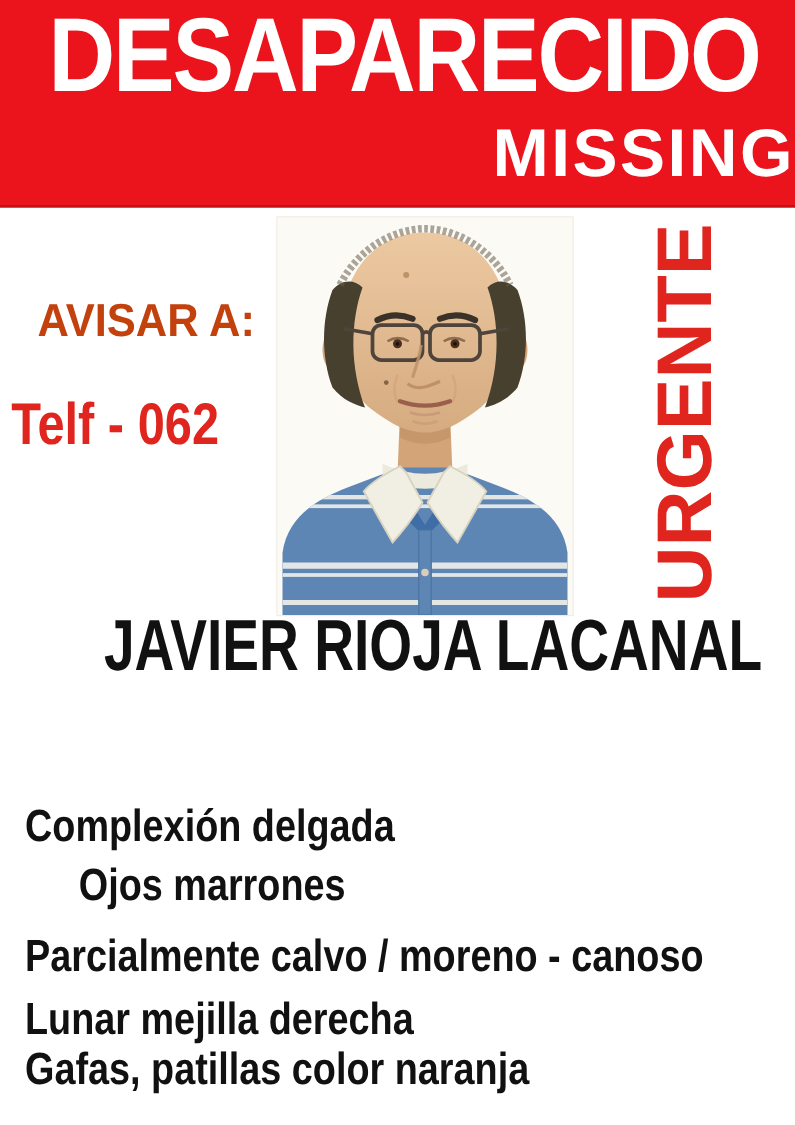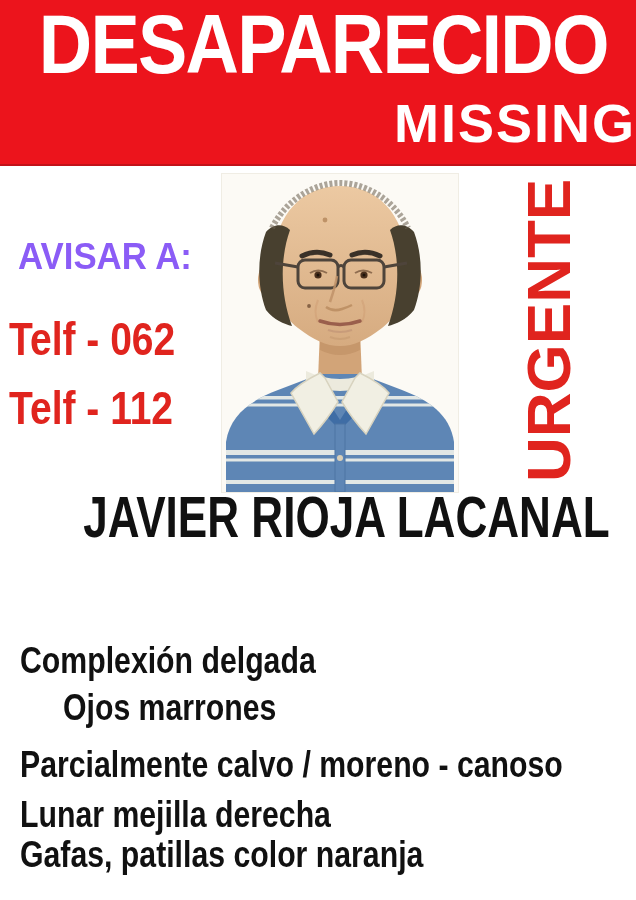--- a/index.html
+++ b/index.html
@@ -22,22 +22,22 @@
     letter-spacing:-2px; white-space:nowrap;
   }
   .banner-title > span { display:inline-block; transform:scaleX(.88); transform-origin:center; }
   .banner-subtitle {
     display:block; margin-top:10px; line-height:1;
     font-size:54px; font-weight:bold; color:#ffffff;
     letter-spacing:2px; white-space:nowrap;
   }
   
   .avisar {
-    position:absolute; left:18px; top:238px; line-height:1;
-    font-size:37px; color:#8b5cf6; white-space:nowrap;
+    position:absolute; left:30px; top:238px; line-height:1;
+    font-size:37px; color:#c2410c; white-space:nowrap;
   }
   .avisar > span { display:inline-block; transform:scaleX(.94); transform-origin:0 50%; }
   .telf {
     position:absolute; left:9px; line-height:1;
     font-size:47px; color:#e0241e; white-space:nowrap;
   }
   .telf > span { display:inline-block; transform:scaleX(.83); transform-origin:0 50%; }
   .telf-1 { top:315px; }
   .telf-2 { top:384px; }
   
@@ -83,23 +83,20 @@
       <span>DESAPARECIDO</span>
     </div>
     <div class="banner-subtitle">MISSING</div>
   </header>
 
   <div class="avisar">
     <span>AVISAR A:</span>
   </div>
   <div class="telf telf-1">
     <span>Telf - 062</span>
-  </div>
-  <div class="telf telf-2">
-    <span>Telf - 112</span>
   </div>
 
   <div class="photo" role="img" aria-label="Retrato de hombre de mediana edad, parcialmente calvo, con gafas y polo azul de rayas blancas">
     <svg viewBox="0 0 236 318" xmlns="http://www.w3.org/2000/svg">
       <defs>
         <linearGradient id="skin" x1="0" y1="0" x2="0" y2="1">
           <stop offset="0" stop-color="#ecc9a2"></stop>
           <stop offset="1" stop-color="#d6ab80"></stop>
         </linearGradient>
         <clipPath id="shirtclip">

